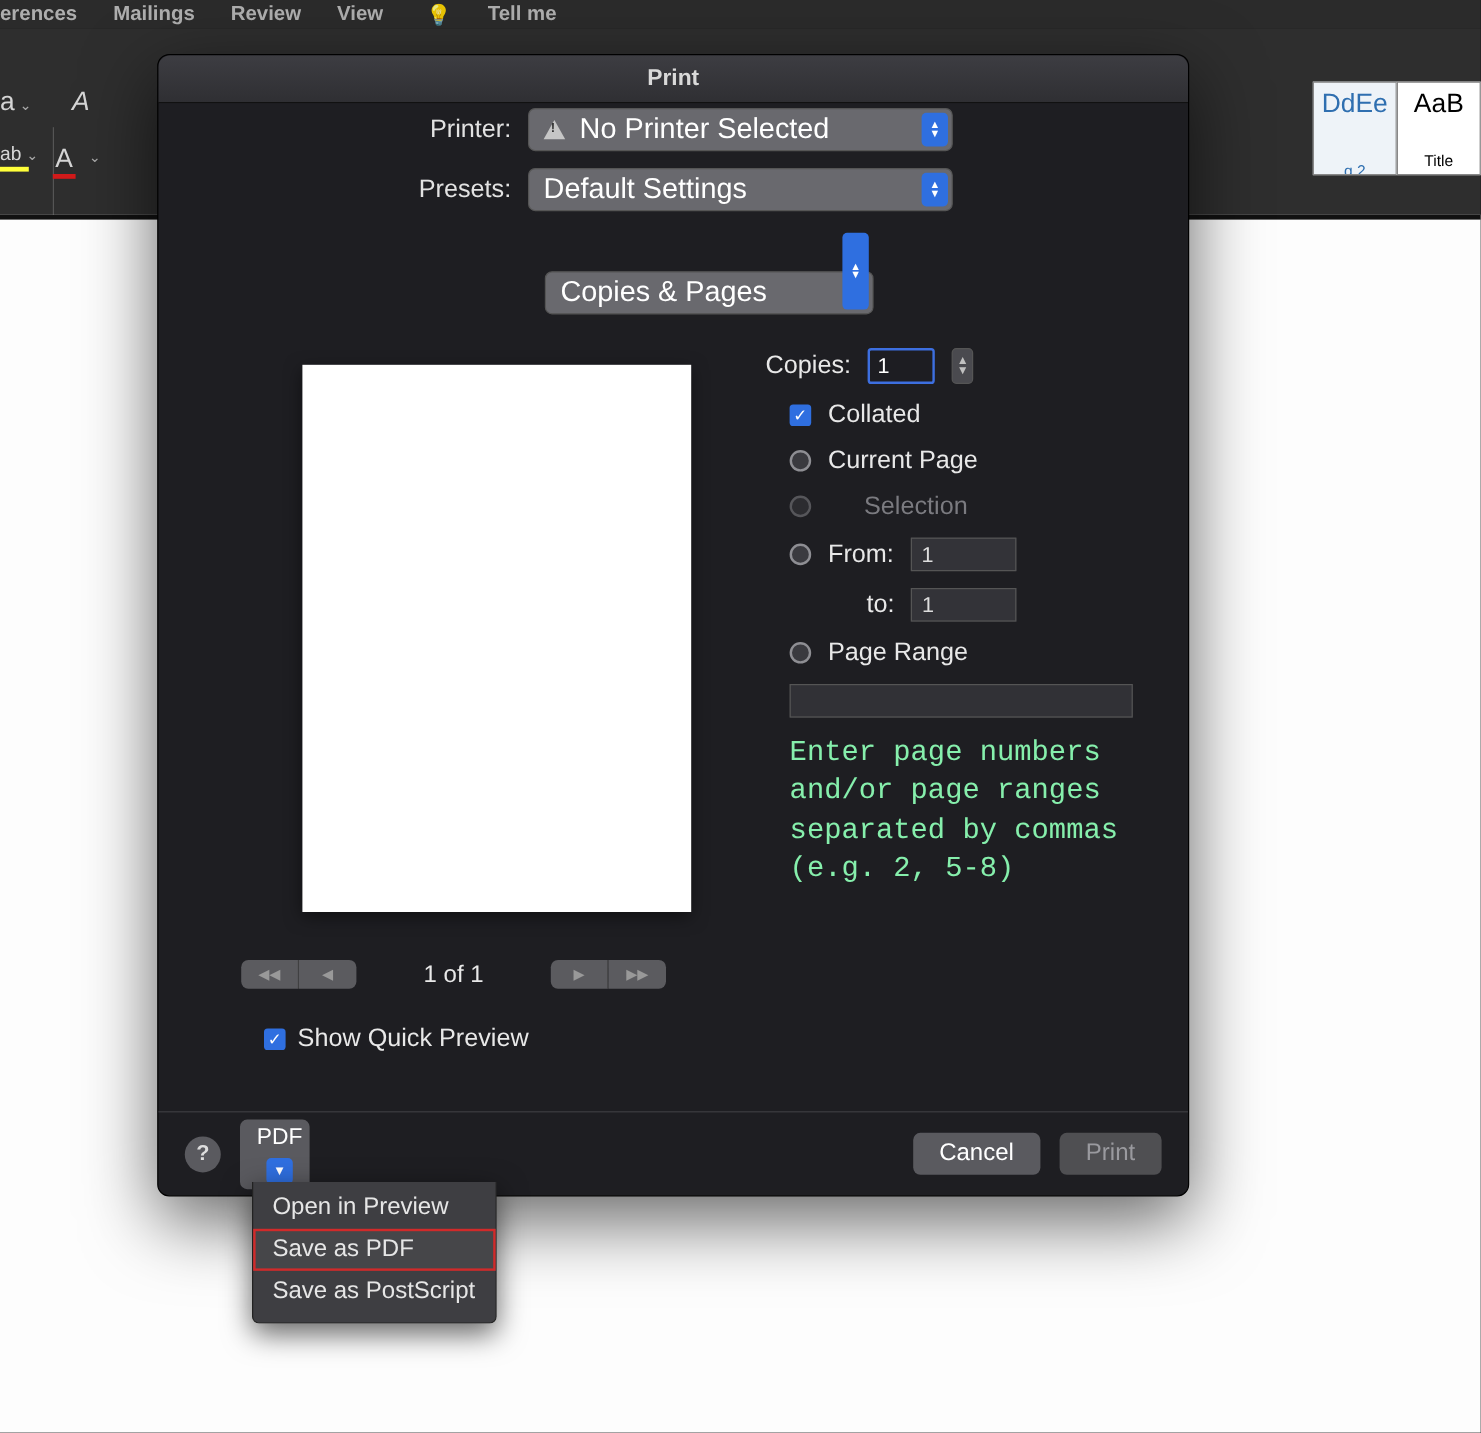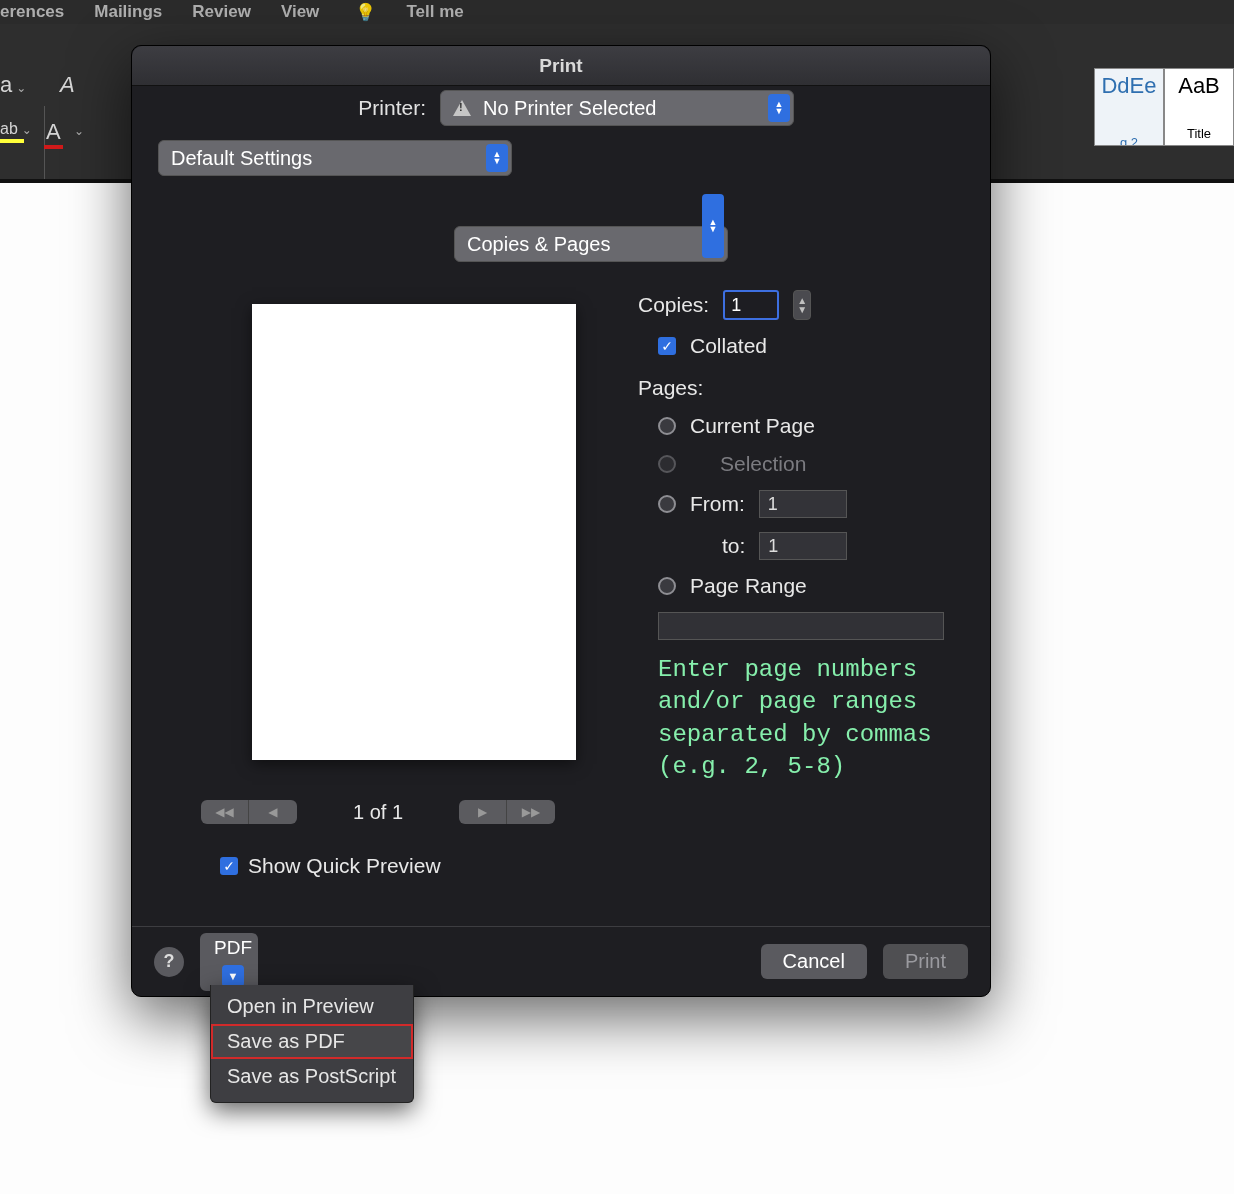--- a/index.html
+++ b/index.html
@@ -119,21 +119,21 @@
     width:282px; text-align:right; padding-right:14px;
     font-size:21px; color:#e2e2e2;
   }
   select.combo, .combo {
     appearance:none;
     background:#69696e;
     border:1px solid #555;
     border-radius:6px;
     height:36px;
     color:#fff;
-    font-size:20px;
+    font-size:24px;
     padding:0 34px 0 12px;
     position:relative;
   }
   .combo-wrap { position:relative; display:inline-block; }
   .combo-caret {
     position:absolute; right:4px; top:4px; bottom:4px; width:22px;
     background:#2f6fe0;
     border-radius:4px;
     display:flex; flex-direction:column; align-items:center; justify-content:center;
     font-size:9px; color:#fff; line-height:7px;
@@ -322,20 +322,21 @@
       <div class="combo-wrap">
         <div class="combo">
           <span class="warn-icon"></span>
           <span>No Printer Selected</span>
         </div>
         <div class="combo-caret">▲<br>▼</div>
       </div>
     </div>
 
     <div class="row presets-combo">
+      <div class="row-label">Presets:</div>
       <div class="combo-wrap">
         <div class="combo">
             <span>Default Settings</span>
           </div>
         <div class="combo-caret">▲<br>▼</div>
       </div>
     </div>
 
     <div class="row section-combo" style="margin-bottom:0;">
       <div class="combo-wrap">
@@ -376,23 +377,20 @@
           <div class="stepper">
               <span>▲</span>
               <span>▼</span>
             </div>
         </div>
         <div class="rline" style="margin-left:20px;">
           <span class="check">✓</span>
           <span>Collated</span>
         </div>
 
-        <div class="rline" style="margin-top:18px;">
-          <span class="rlabel">Pages:</span>
-        </div>
         <div class="rline" style="margin-left:20px;">
           <span class="radio"></span>
           <span>Current Page</span>
         </div>
         <div class="rline dim" style="margin-left:20px;">
           <span class="radio disabled"></span>
           <span>Selection</span>
         </div>
         <div class="rline" style="margin-left:20px;">
           <span class="radio"></span>

